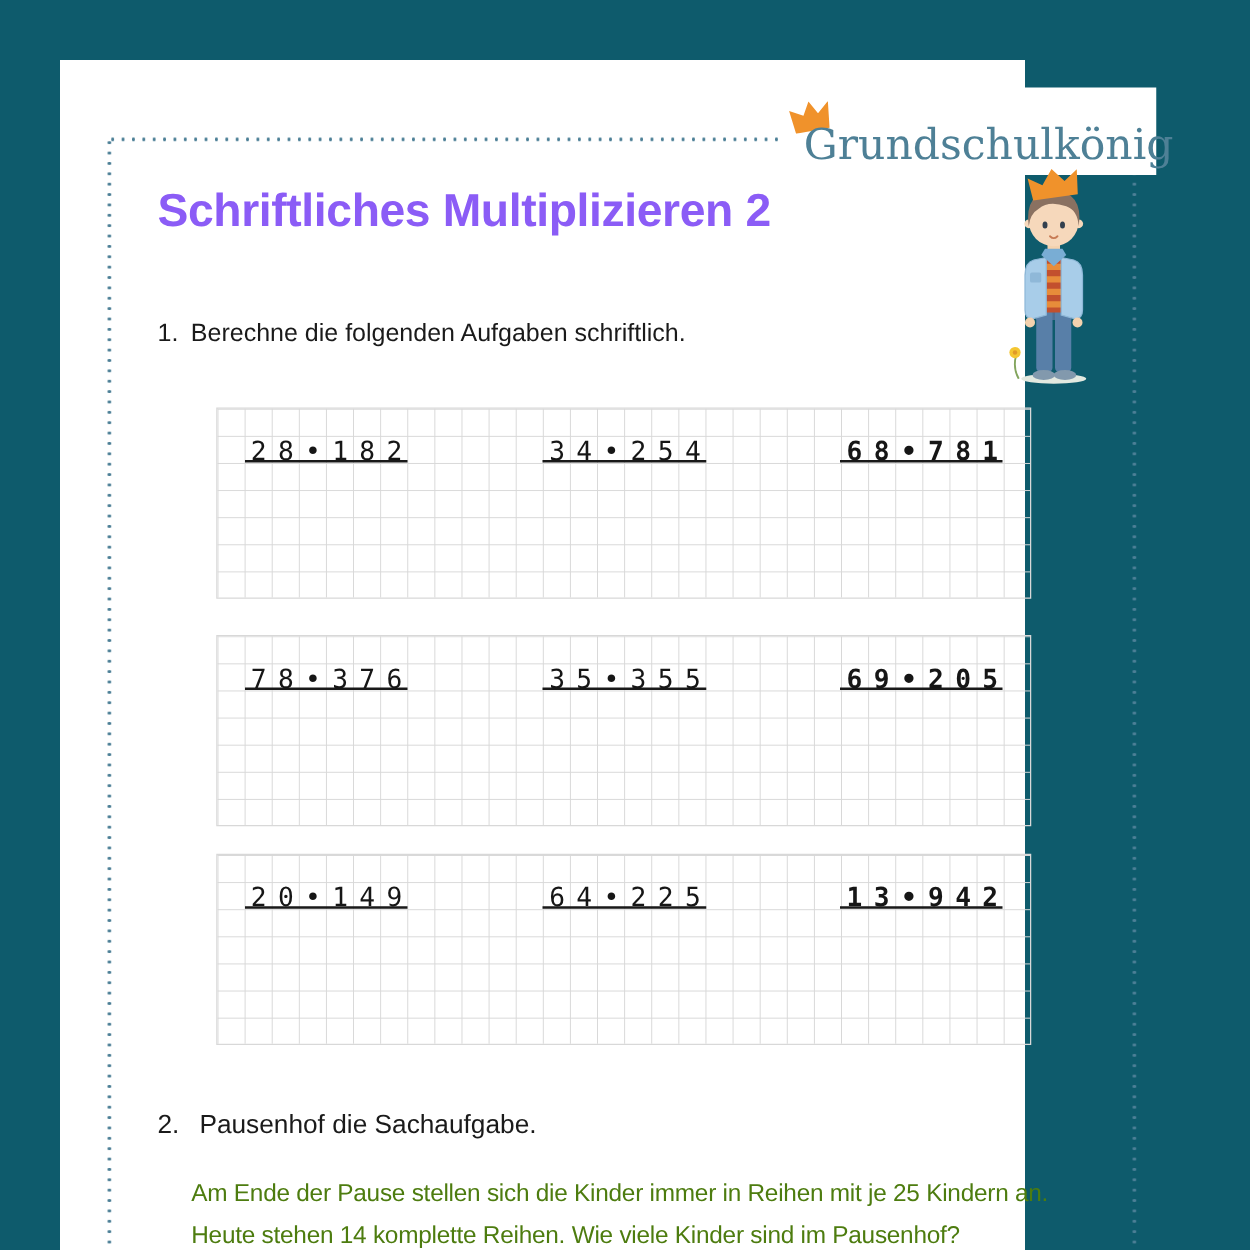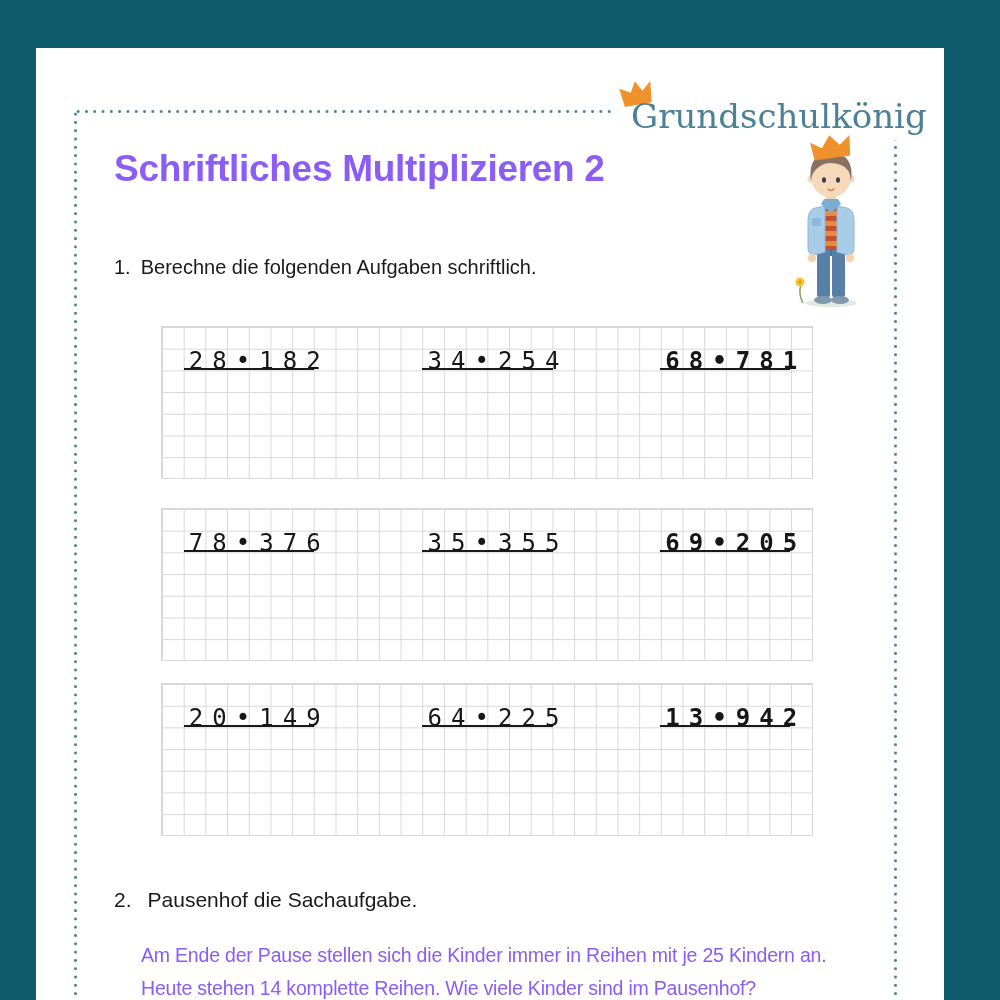--- a/index.html
+++ b/index.html
@@ -4,21 +4,21 @@
 <style>
   * { margin:0; padding:0; box-sizing:border-box; }
   html,body { width:1000px; height:1000px; }
   body { font-family:"Liberation Sans", sans-serif; }
 
   .viewport {
     position:relative; width:1000px; height:1000px;
     background:#0e5b6c; overflow:hidden;
   }
   .paper {
-    position:absolute; left:36px; top:48px; width:908px; height:952px;
+    position:absolute; left:48px; top:48px; width:772px; height:952px;
     background:#ffffff;
   }
 
   
   .dots { position:absolute; background-repeat:repeat; }
   .dots-h {
     height:3px;
     background-image:radial-gradient(circle, #4c7f96 1.3px, rgba(0,0,0,0) 1.45px);
     background-size:8.3px 3px;
   }
@@ -51,21 +51,21 @@
     font-size:37px; font-weight:bold; color:#8b5cf6; letter-spacing:-0.3px;
     white-space:nowrap;
   }
 
   .task-line { position:absolute; display:flex; color:#1a1a1a; white-space:nowrap; }
   .task1 { left:78px; top:208px; font-size:20px; gap:10px; }
   .task2 { left:78px; top:840px; font-size:21px; gap:16px; }
 
   .para-line {
     position:absolute; left:105px; font-size:19.5px; letter-spacing:-0.2px;
-    color:#8b5cf6; white-space:nowrap;
+    color:#4d7c0f; white-space:nowrap;
   }
   .para1 { top:896px; }
   .para2 { top:929px; }
 
   
   .grid {
     position:absolute; left:125px; width:652px; height:153px;
     border:1px solid #d8d8d8;
     background-image:
       linear-gradient(to right, #d8d8d8 1px, transparent 1px),
@@ -73,21 +73,21 @@
     background-size:21.7px 21.7px;
   }
   .grid1 { top:278px; }
   .grid2 { top:460px; }
   .grid3 { top:635px; }
 
   .problem {
     position:absolute; top:15px; height:28.4px; width:130.2px;
     border-bottom:2.5px solid #191919;
     font-family:"DejaVu Sans Mono", monospace;
-    font-size:24px; color:#161616;
+    font-size:21px; color:#161616;
     letter-spacing:9.06px; padding-left:5px;
     line-height:39px; overflow:visible; white-space:nowrap;
   }
   .pos-a { left:21.7px; }
   .pos-b { left:260.4px; }
   .pos-c { left:498.3px;font-weight:bold; }
 </style>
 </head>
 <body>
 

